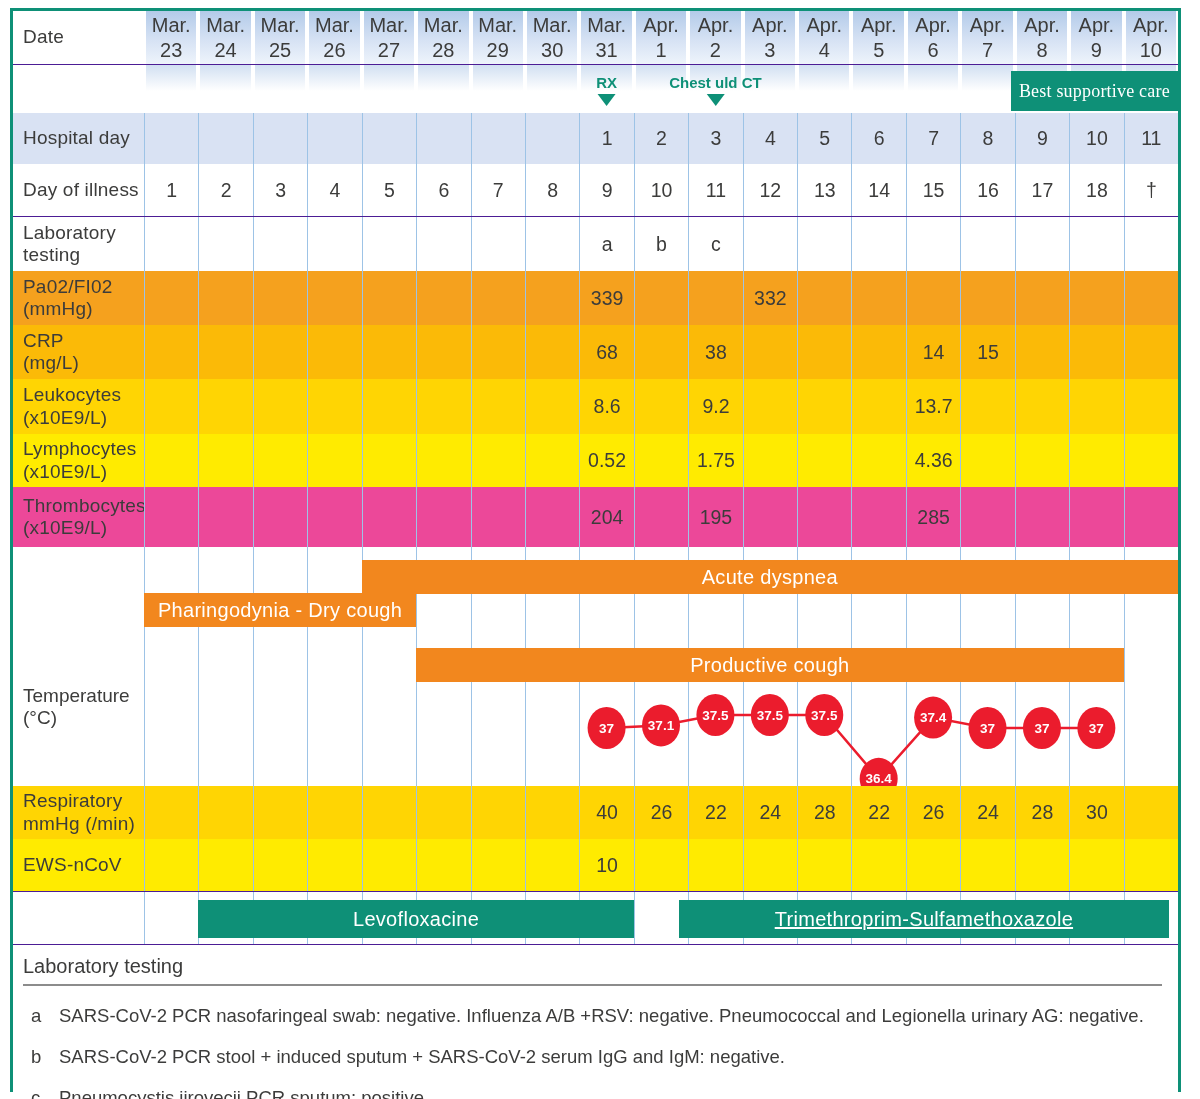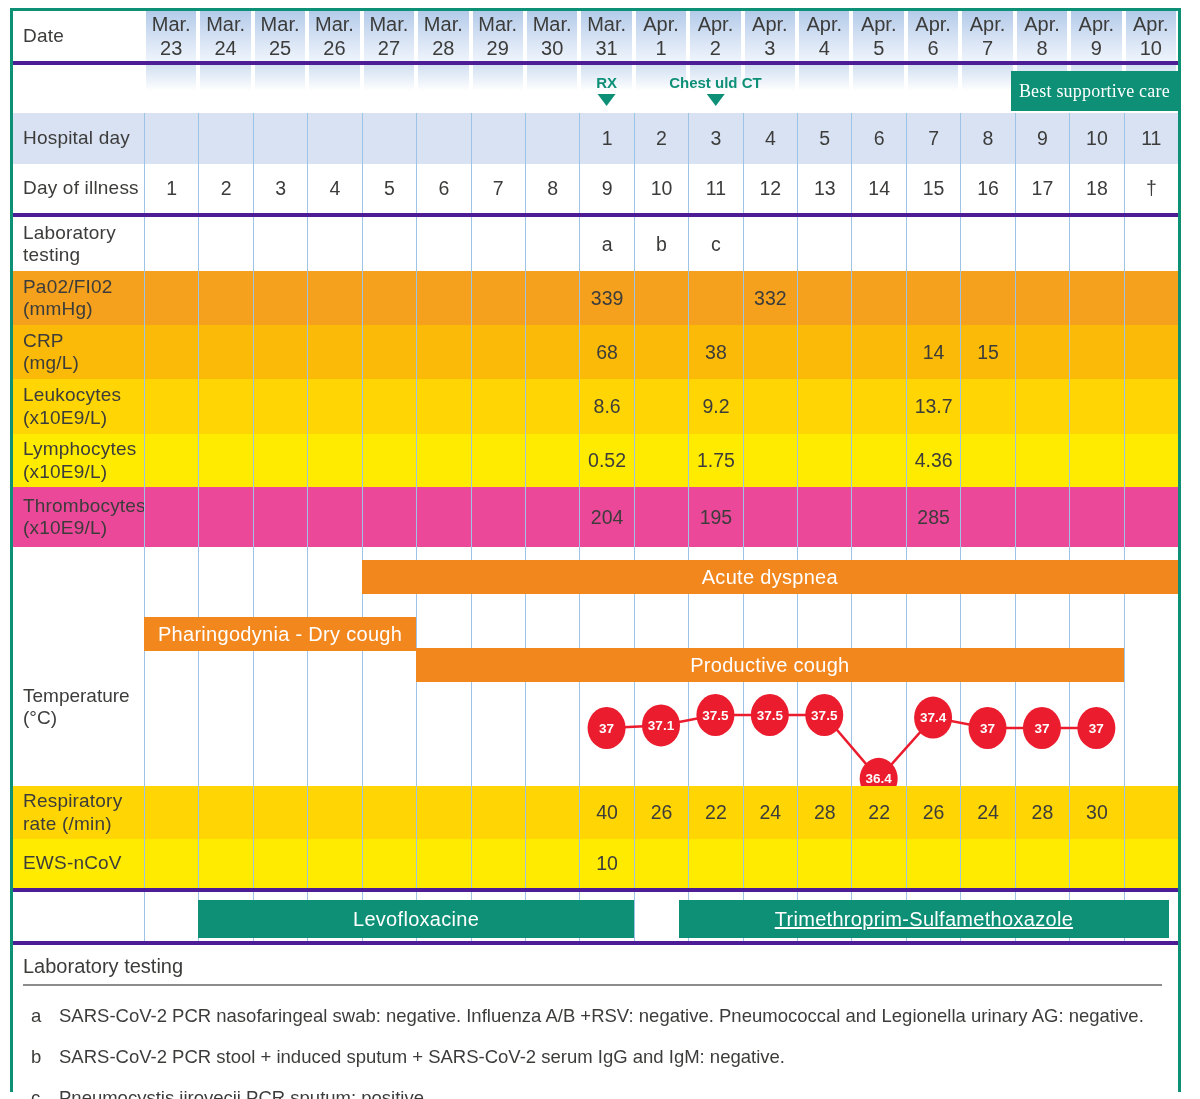--- a/index.html
+++ b/index.html
@@ -5,21 +5,21 @@
   html,body{margin:0;padding:0}
   body{
     width:1200px;height:1099px;background:#fff;position:relative;overflow:hidden;
     font-family:"Liberation Sans","DejaVu Sans",sans-serif;color:#3C3C3B;
   }
   .figure{
     position:absolute;left:10px;top:8px;width:1165px;height:1078px;
     border:3px solid #0E9077;box-sizing:content-box;background:#fff;
   }
   .row{position:relative;width:100%;box-sizing:border-box}
-  .b-bottom{border-bottom:4px solid #4c1d95}
+  .b-bottom{border-bottom:1px solid #4c1d95}
   .rowlabel{
     position:absolute;left:0;top:0;bottom:0;width:131px;box-sizing:border-box;
     display:flex;flex-direction:column;justify-content:center;padding-left:10px;
     font-size:19px;line-height:1.18;letter-spacing:.2px;
   }
   .cells{position:absolute;left:131px;right:0;top:0;bottom:0;display:flex}
   .cell{
     flex:1 1 0;box-sizing:border-box;border-left:1px solid #9DC3E6;
     display:flex;align-items:center;justify-content:center;font-size:19.5px;
   }
@@ -406,21 +406,21 @@
         <div class="cell"></div>
         <div class="cell"></div>
         <div class="cell"></div>
         <div class="cell"></div>
         <div class="cell"></div>
         <div class="cell"></div>
         <div class="cell"></div>
         <div class="cell"></div>
       </div>
       <div class="bar sym-bar" style="left: 348.684px; top: 13px; width: 816.316px;">Acute dyspnea</div>
-      <div class="bar sym-bar" style="left: 131px; top: 70px; width: 272.105px;">Pharingodynia - Dry cough</div>
+      <div class="bar sym-bar" style="left: 131px; top: 46px; width: 272.105px;">Pharingodynia - Dry cough</div>
       <div class="bar sym-bar" style="left: 403.105px; top: 101px; width: 707.474px;">Productive cough</div>
       <div class="temp-label">
         <div>Temperature</div>
         <div>(°C)</div>
       </div>
       <svg class="temp-svg" viewBox="0 0 1165 239">
         <polyline points="593.578947368421,181 648,178.39999999999998 702.421052631579,168 756.8421052631579,168 811.2631578947368,168 865.6842105263157,231.80000000000007 920.1052631578947,170.60000000000002 974.5263157894736,181 1028.9473684210525,181 1083.3684210526317,181" fill="none" stroke="#EB1C2D" stroke-width="2.5"></polyline>
         <g>
           <ellipse cx="593.578947368421" cy="181" rx="19" ry="21" fill="#EB1C2D"></ellipse>
           <text x="593.578947368421" y="185.5" text-anchor="middle" font-size="13.5" font-weight="600" fill="#ffffff">37</text>
@@ -461,21 +461,21 @@
           <ellipse cx="1083.3684210526317" cy="181" rx="19" ry="21" fill="#EB1C2D"></ellipse>
           <text x="1083.3684210526317" y="185.5" text-anchor="middle" font-size="13.5" font-weight="600" fill="#ffffff">37</text>
         </g>
       </svg>
     </div>
 
   <div id="vitals-rows">
       <div class="row" style="height: 53px; background: rgb(255, 213, 3); padding-left: 9px;">
         <div class="rowlabel">
           <span>Respiratory</span>
-          <span>rate (/min)</span>
+          <span>mmHg (/min)</span>
         </div>
         <div class="cells">
           <div class="cell"></div>
           <div class="cell"></div>
           <div class="cell"></div>
           <div class="cell"></div>
           <div class="cell"></div>
           <div class="cell"></div>
           <div class="cell"></div>
           <div class="cell"></div>

